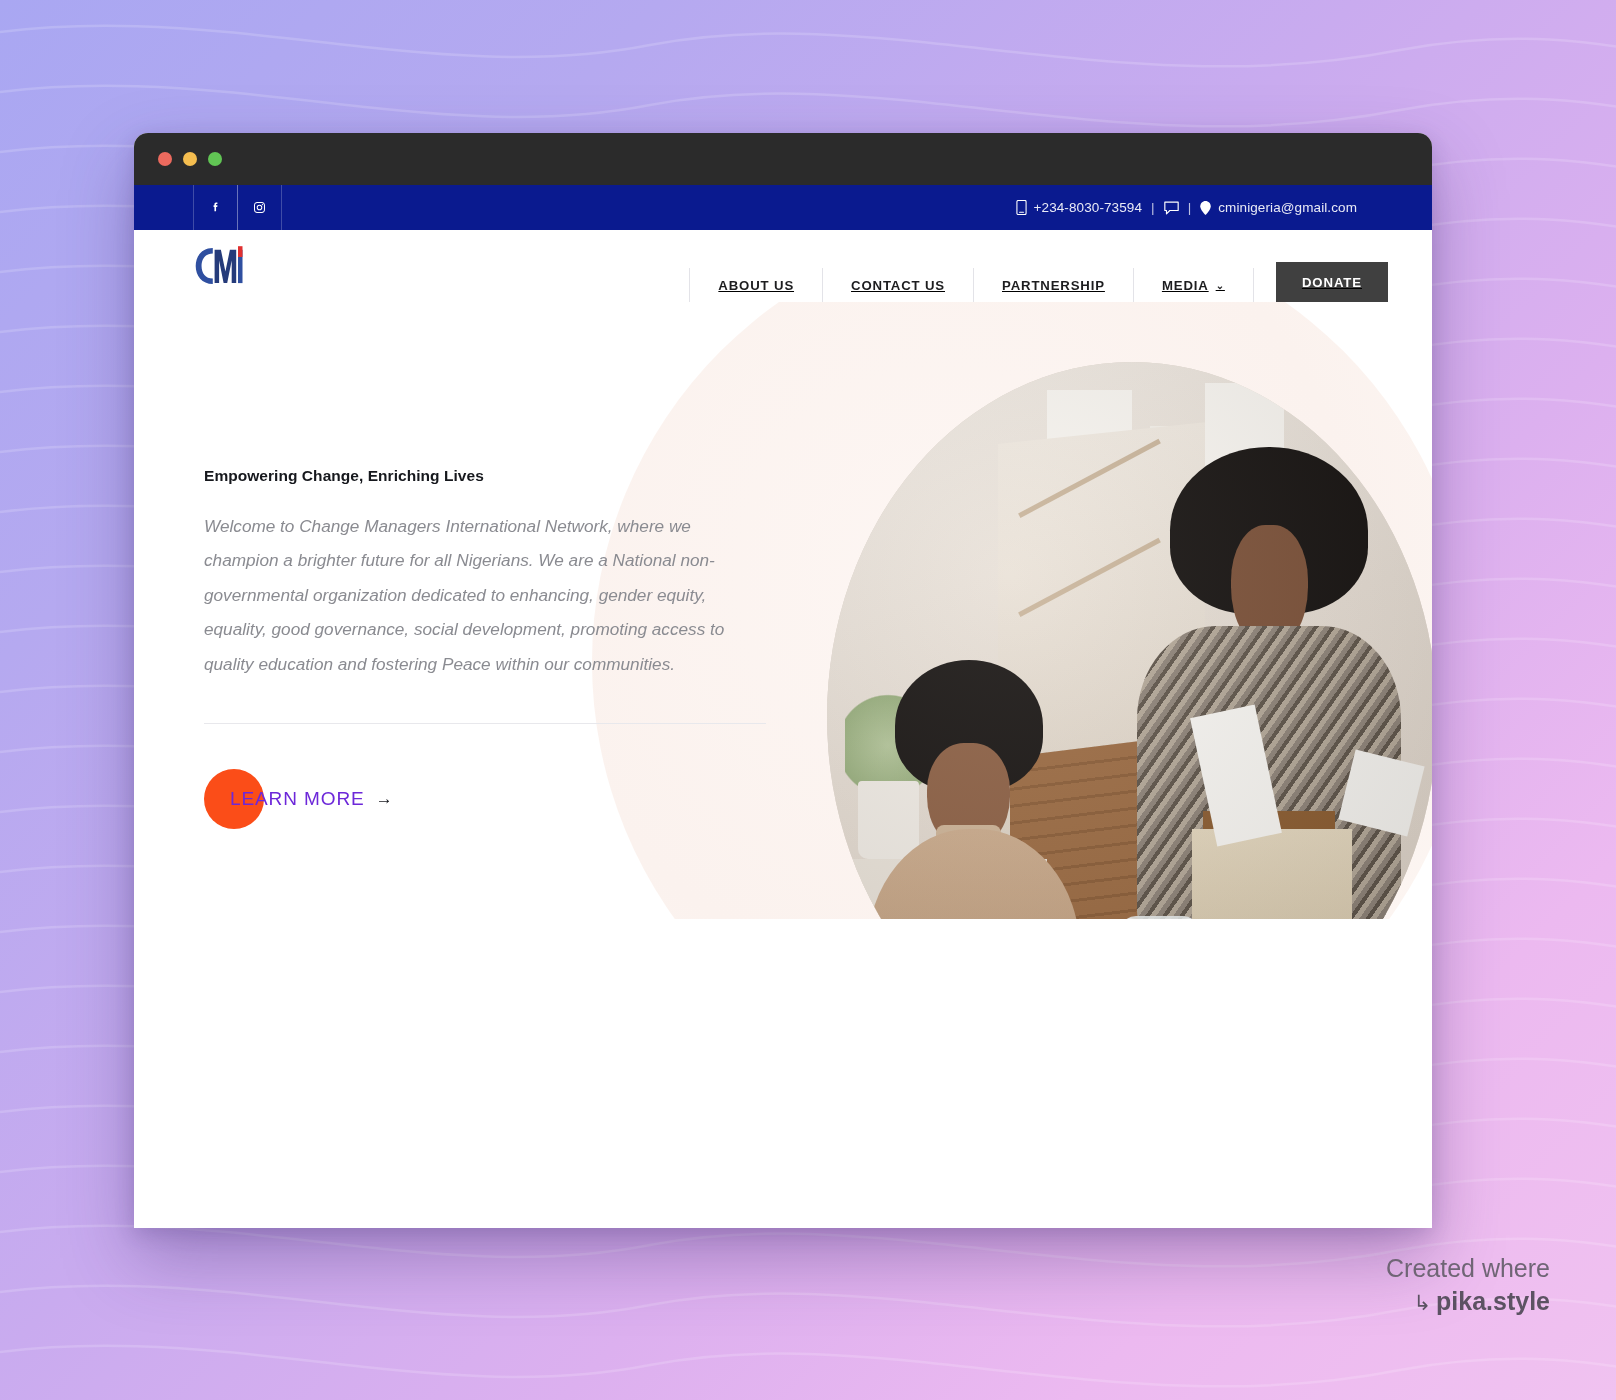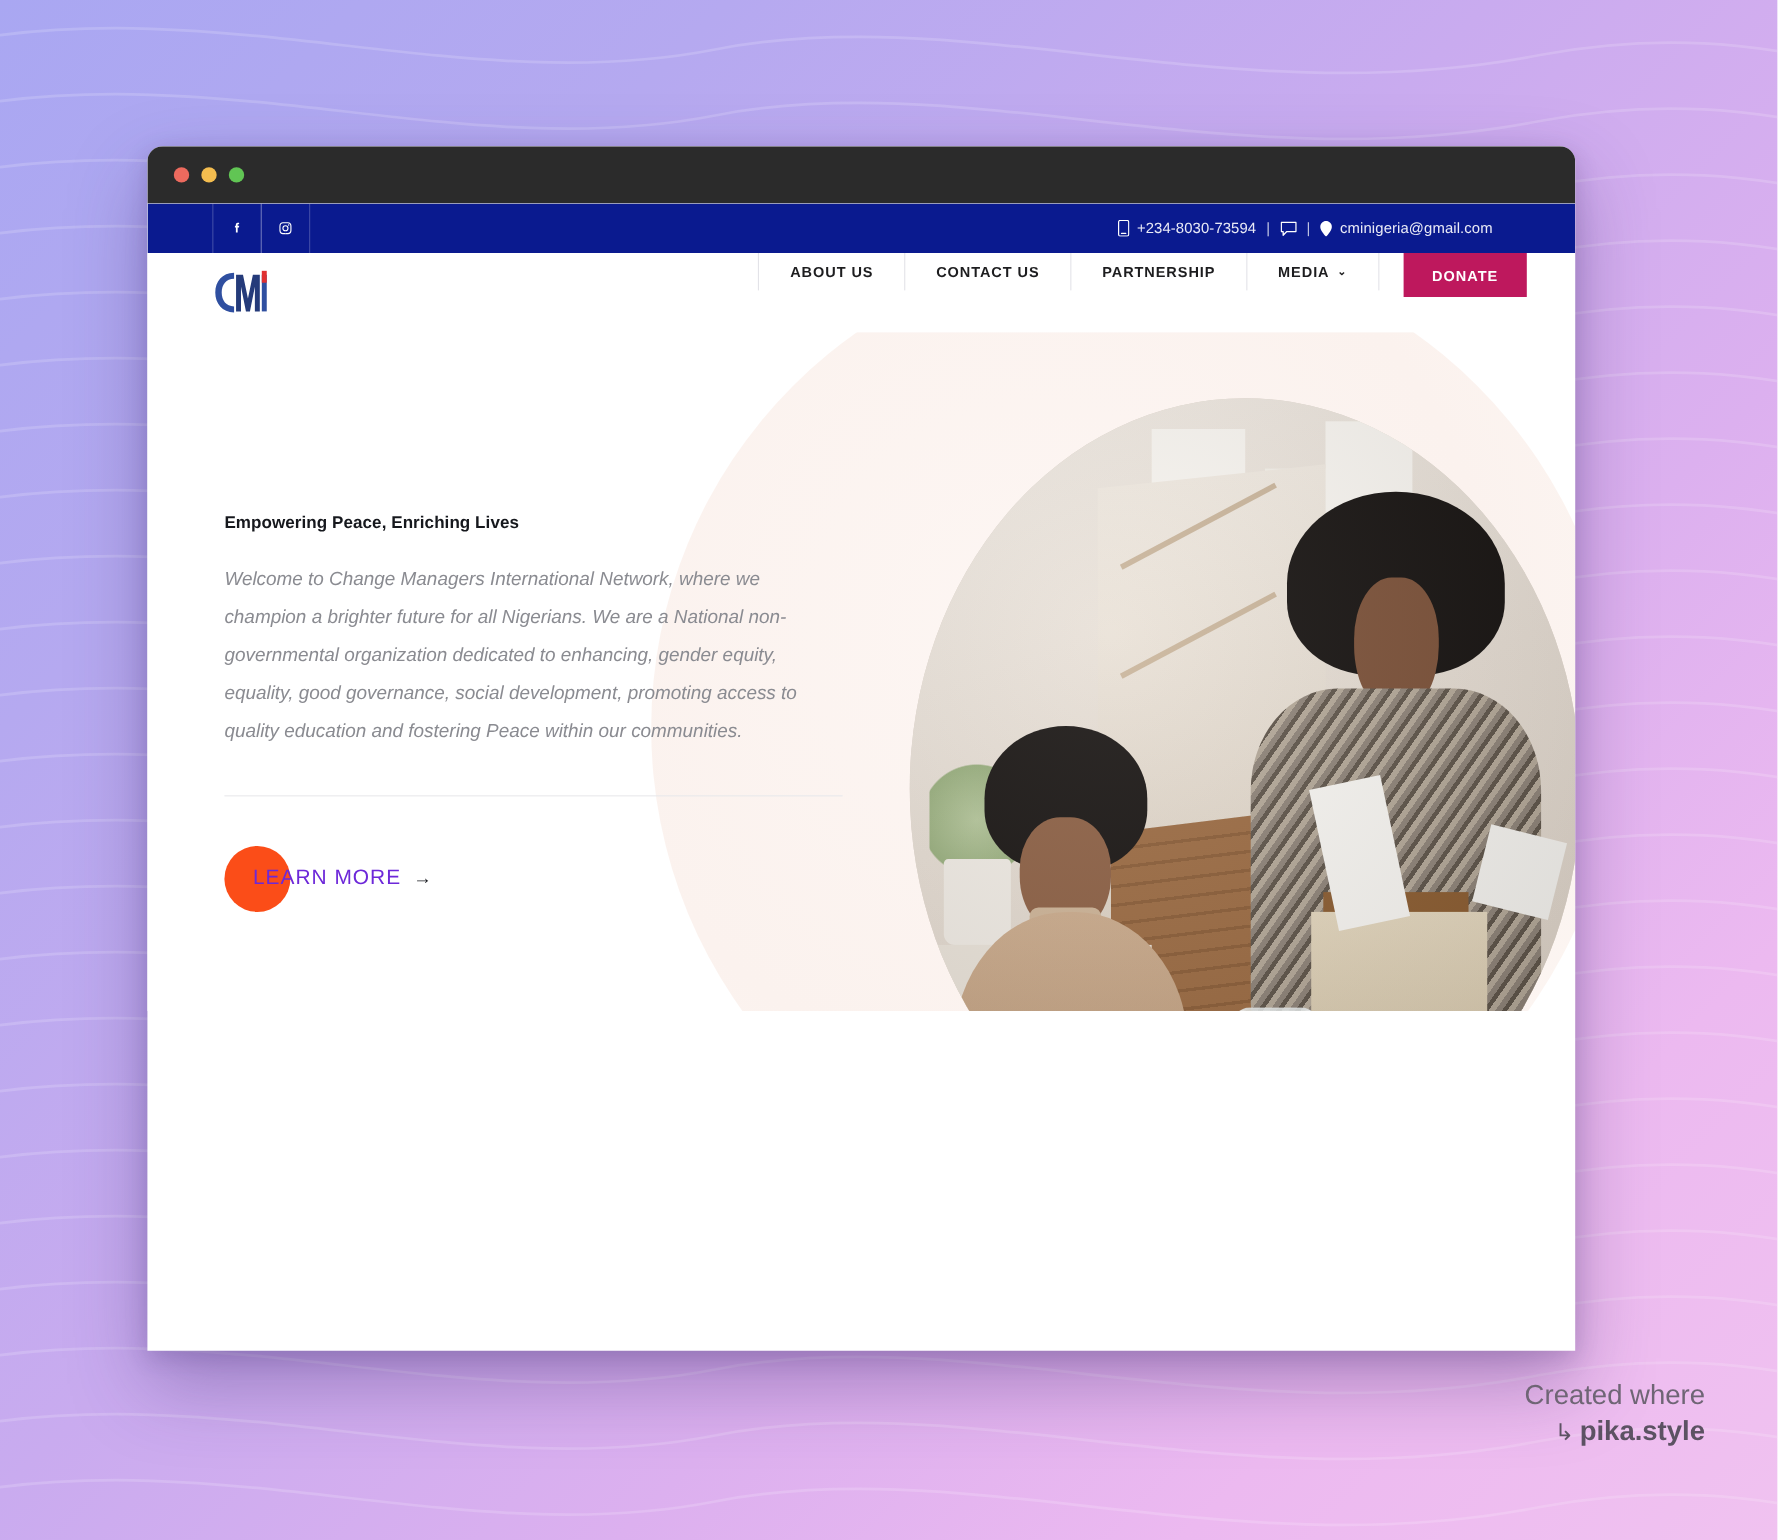--- a/index.html
+++ b/index.html
@@ -105,38 +105,38 @@
     position: relative;
     z-index: 5;
   }
   .logo {
     margin-left: 59px;
     width: 54px;
     height: 50px;
     display: flex;
     align-items: center;
   }
-  .nav-right { display: flex; align-items: flex-start; margin-right: 44px; height: 100%; }
+  .nav-right { display: flex; align-items: flex-end; margin-right: 44px; height: 100%; text-decoration: underline; }
   .nav-item {
     font-size: 13.2px;
     font-weight: 700;
     letter-spacing: .85px;
     color: #1d1d1f;
     padding: 0 28px;
     height: 34px;
     display: flex;
     align-items: center;
     border-right: 1px solid #e3e3e8;
     cursor: pointer;
     white-space: nowrap;
   }
   .nav-item:first-child { border-left: 1px solid #e3e3e8; }
   .nav-item .caret { margin-left: 7px; font-size: 10px; }
   .donate-btn {
-    background: #be185d;
+    background: #404040;
     color: #ffffff;
     font-size: 13.2px;
     font-weight: 700;
     letter-spacing: .9px;
     padding: 0 26px;
     height: 40px;
     display: flex;
     align-items: center;
     margin-left: 22px;
     border: none;
@@ -426,21 +426,21 @@
             <span class="caret">⌄</span>
           </div>
           <button class="donate-btn">DONATE</button>
         </div>
       </div>
 
       <div class="hero">
         <div class="hero-blob"></div>
 
         <div class="hero-copy">
-          <div class="eyebrow">Empowering Peace, Enriching Lives</div>
+          <div class="eyebrow">Empowering Change, Enriching Lives</div>
           <p class="lede">Welcome to Change Managers International Network, where we champion a brighter future for all Nigerians. We are a National non-governmental organization dedicated to enhancing, gender equity, equality, good governance, social development, promoting access to quality education and fostering Peace within our communities.</p>
           <div class="divider"></div>
           <button class="learn-more">
             <span class="lm-circle"></span>
             <span class="lm-label">LEARN MORE</span>
             <span class="lm-arrow">→</span>
           </button>
         </div>
 
         <div class="hero-photo">

